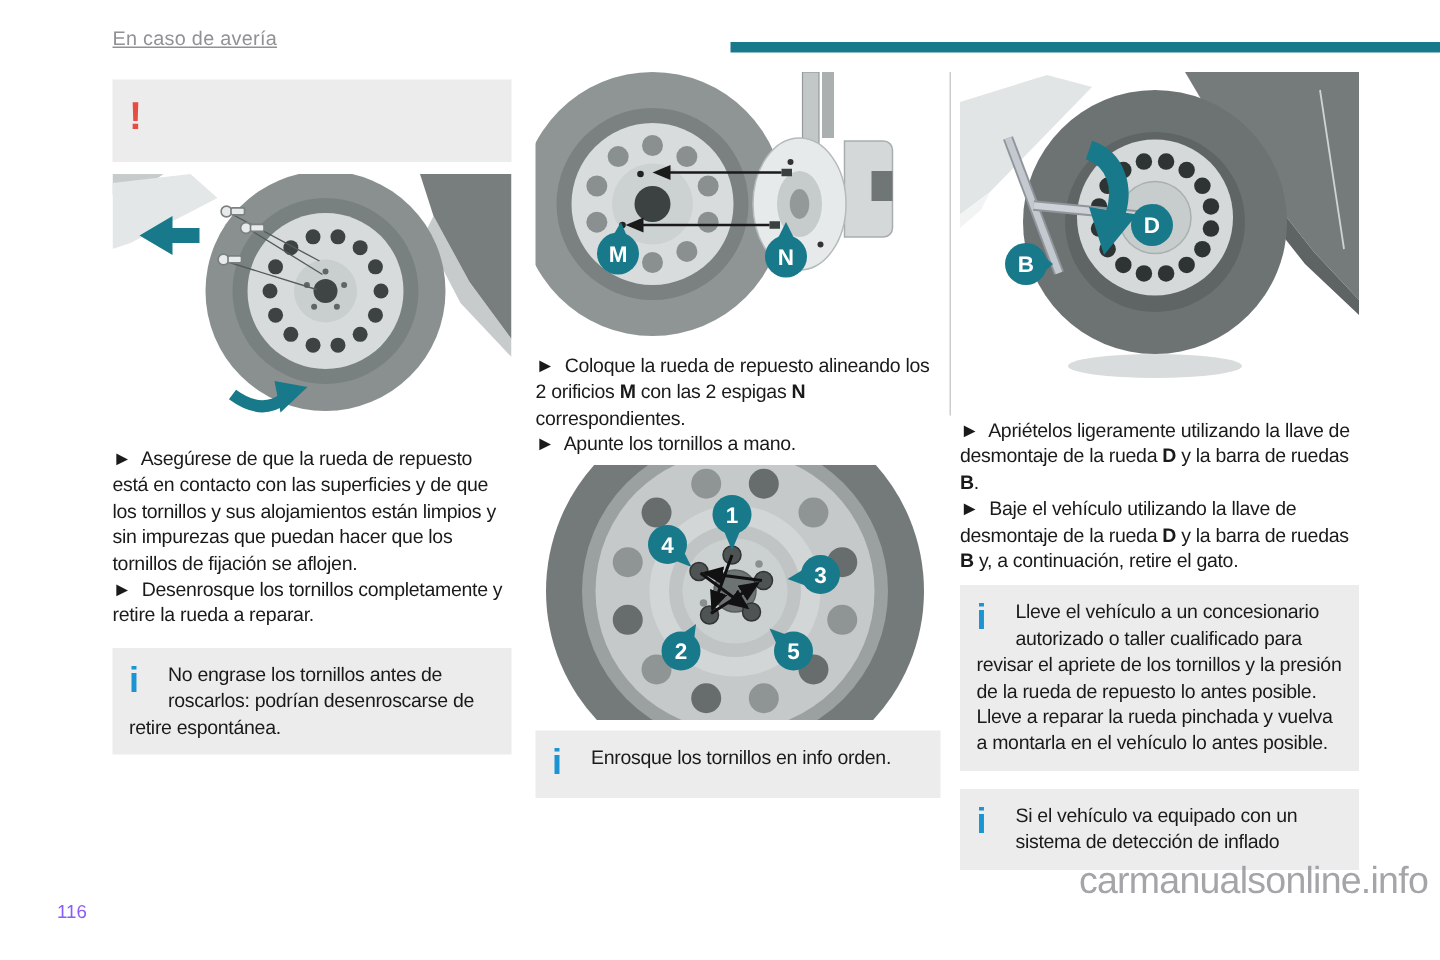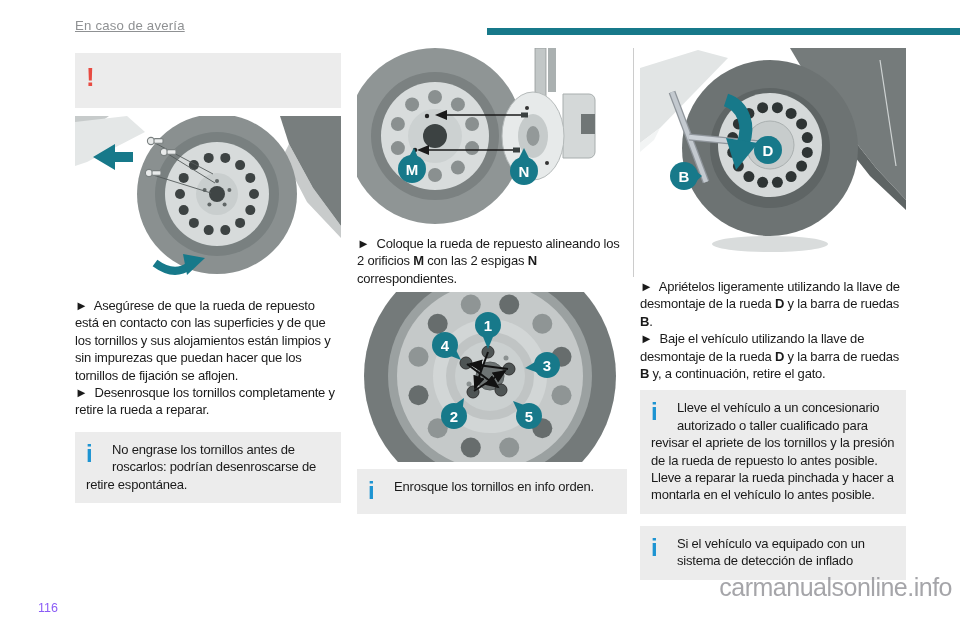--- a/index.html
+++ b/index.html
@@ -162,20 +162,21 @@
     </g>
     <g>
       <polygon points="161,112 173,112 167,100" fill="#17798a"></polygon>
       <circle cx="167" cy="123" r="14" fill="#17798a"></circle>
       <text class="badge" x="167" y="128.5" font-size="15">N</text>
     </g>
   </svg>
 
   <div class="mt7">
     <p class="body-text">►&nbsp; Coloque la rueda de repuesto alineando los 2 orificios <b>M</b> con las 2 espigas <b>N</b> correspondientes.</p>
+    <p class="body-text">►&nbsp; Apunte los tornillos a mano.</p>
   </div>
 
   <svg class="fig mt5" width="270" height="170" viewBox="0 0 270 170">
     <rect width="270" height="170" fill="#ffffff"></rect>
     <g>
       <circle cx="133" cy="84" r="126" fill="#747a7a"></circle>
       <circle cx="133" cy="84" r="102" fill="#9ba1a1"></circle>
       <circle cx="133" cy="84" r="93" fill="#c5c9c9"></circle>
       <g>
         <circle cx="204.5" cy="64.8" r="10" fill="#676d6d"></circle>
@@ -310,21 +311,21 @@
   </svg>
 
   <div class="mt13">
     <p class="body-text">►&nbsp; Apriételos ligeramente utilizando la llave de desmontaje de la rueda <b>D</b> y la barra de ruedas <b>B</b>.</p>
     <p class="body-text">►&nbsp; Baje el vehículo utilizando la llave de desmontaje de la rueda <b>D</b> y la barra de ruedas <b>B</b> y, a continuación, retire el gato.</p>
   </div>
 
   <div class="box mt8">
     <span class="info-icon">i</span>
     <p class="body-text">Lleve el vehículo a un concesionario autorizado o taller cualificado para revisar el apriete de los tornillos y la presión de la rueda de repuesto lo antes posible.
-Lleve a reparar la rueda pinchada y hacer a montarla en el vehículo lo antes posible.</p>
+Lleve a reparar la rueda pinchada y vuelva a montarla en el vehículo lo antes posible.</p>
   </div>
 
   <div class="box mt12">
     <span class="info-icon compact">i</span>
     <p class="body-text">Si el vehículo va equipado con un sistema de detección de inflado</p>
   </div>
 </div>
 
 <div class="page-number">116</div>
 <div class="watermark">carmanualsonline.info</div>

